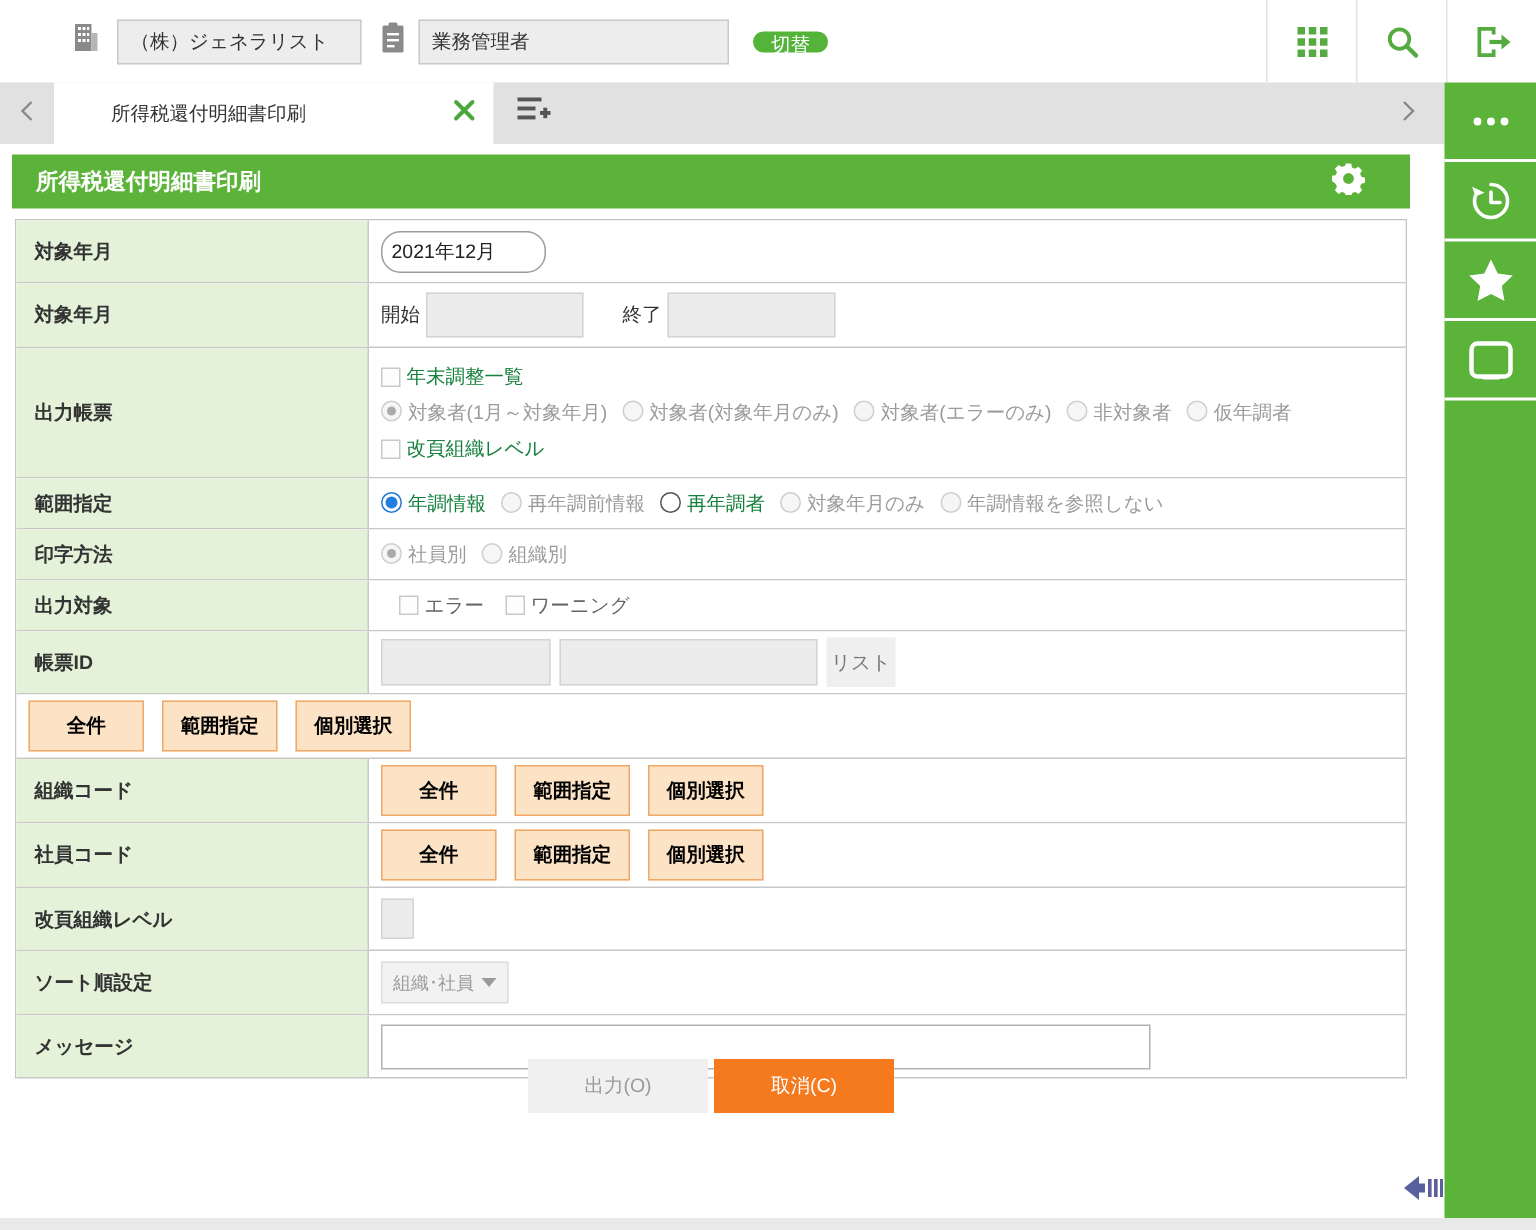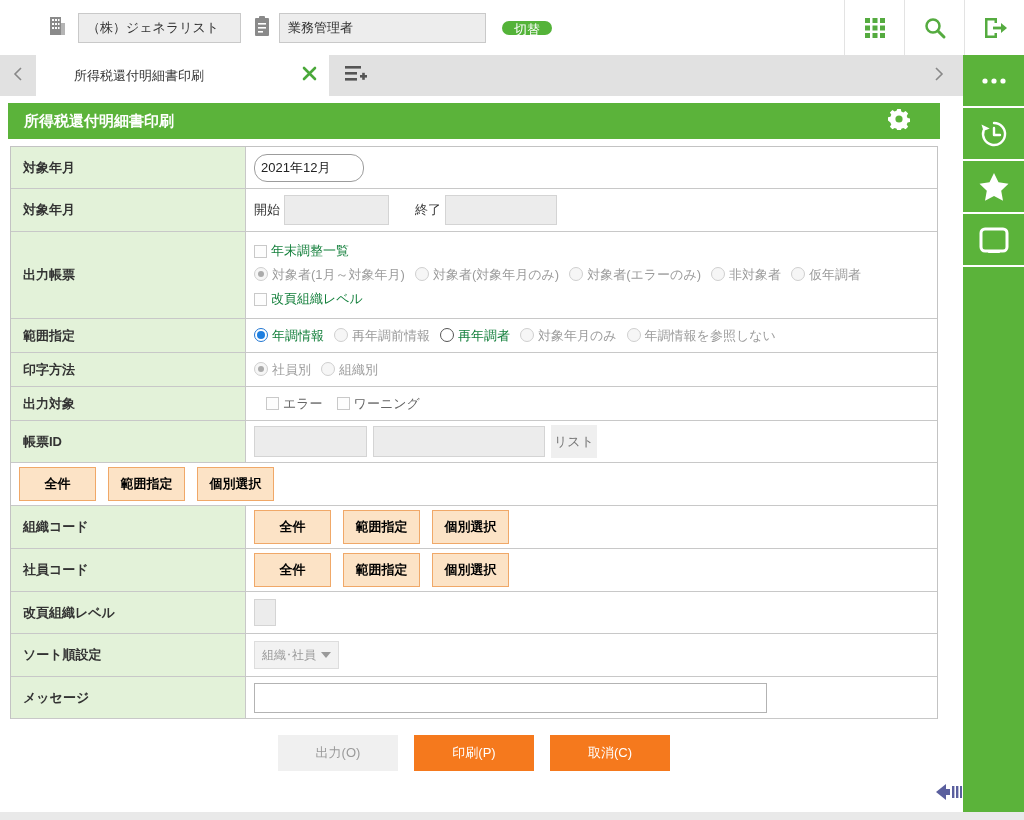--- a/index.html
+++ b/index.html
@@ -62,21 +62,21 @@
 
   
   .pbtn { width:77px; height:34px; background:#fce3c6; border:1px solid #f0a868; font-size:13px; font-weight:bold; color:#000000; margin-right:12px; cursor:pointer; }
 
   .listbtn { width:46px; height:33px; background:#efefef; border:none; color:#777; font-size:13px; margin-left:6px; cursor:pointer; }
 
   .sel-dis { width:85px; height:28px; background:#f2f2f2; border:1px solid #ddd; color:#9a9a9a; font-size:12px; display:flex; align-items:center; justify-content:space-between; padding:0 7px; }
   .tri-down { width:0; height:0; border-left:5px solid transparent; border-right:5px solid transparent; border-top:6px solid #9a9a9a; }
 
   
-  .actions { position:absolute; top:735px; left:10px; width:928px; display:flex; justify-content:center; gap:16px;align-items:flex-end; }
+  .actions { position:absolute; top:706px; left:10px; width:928px; display:flex; justify-content:center; gap:4px;align-items:flex-end; }
   .abtn { width:120px; height:36px; border:none; font-size:13px; cursor:pointer; }
   .abtn.gray { background:#f0f0f0; color:#9a9a9a; }
   .abtn.orange { background:#f5791d; color:#fff; }
 
   .collapse-handle { position:absolute; left:936px; top:782px; cursor:pointer; }
   .bottom-strip { position:absolute; left:0; top:812px; width:1024px; height:8px; background:#e9e9e9; }
 </style>
 </head>
 <body>
 
@@ -339,21 +339,20 @@
       <div class="lbl">メッセージ</div>
       <div class="cell">
         <input class="inp" style="width: 513px; height: 30px; border-color: rgb(179, 179, 179);">
       </div>
     </div>
 
   </div>
 
   <div class="actions">
     <button class="abtn gray">出力(O)</button>
-    <button class="abtn orange">印刷(P)</button>
     <button class="abtn orange">取消(C)</button>
   </div>
 
   <span class="collapse-handle">
     <svg width="26" height="20" viewBox="0 0 26 20">
         <path d="M0 10L10 2v5h4v6h-4v5z" fill="#5a5f9e"></path>
         <rect x="16" y="4" width="2.4" height="12" fill="#5a5f9e"></rect>
         <rect x="20" y="4" width="2.4" height="12" fill="#5a5f9e"></rect>
         <rect x="24" y="4" width="2" height="12" fill="#5a5f9e"></rect>
       </svg>

